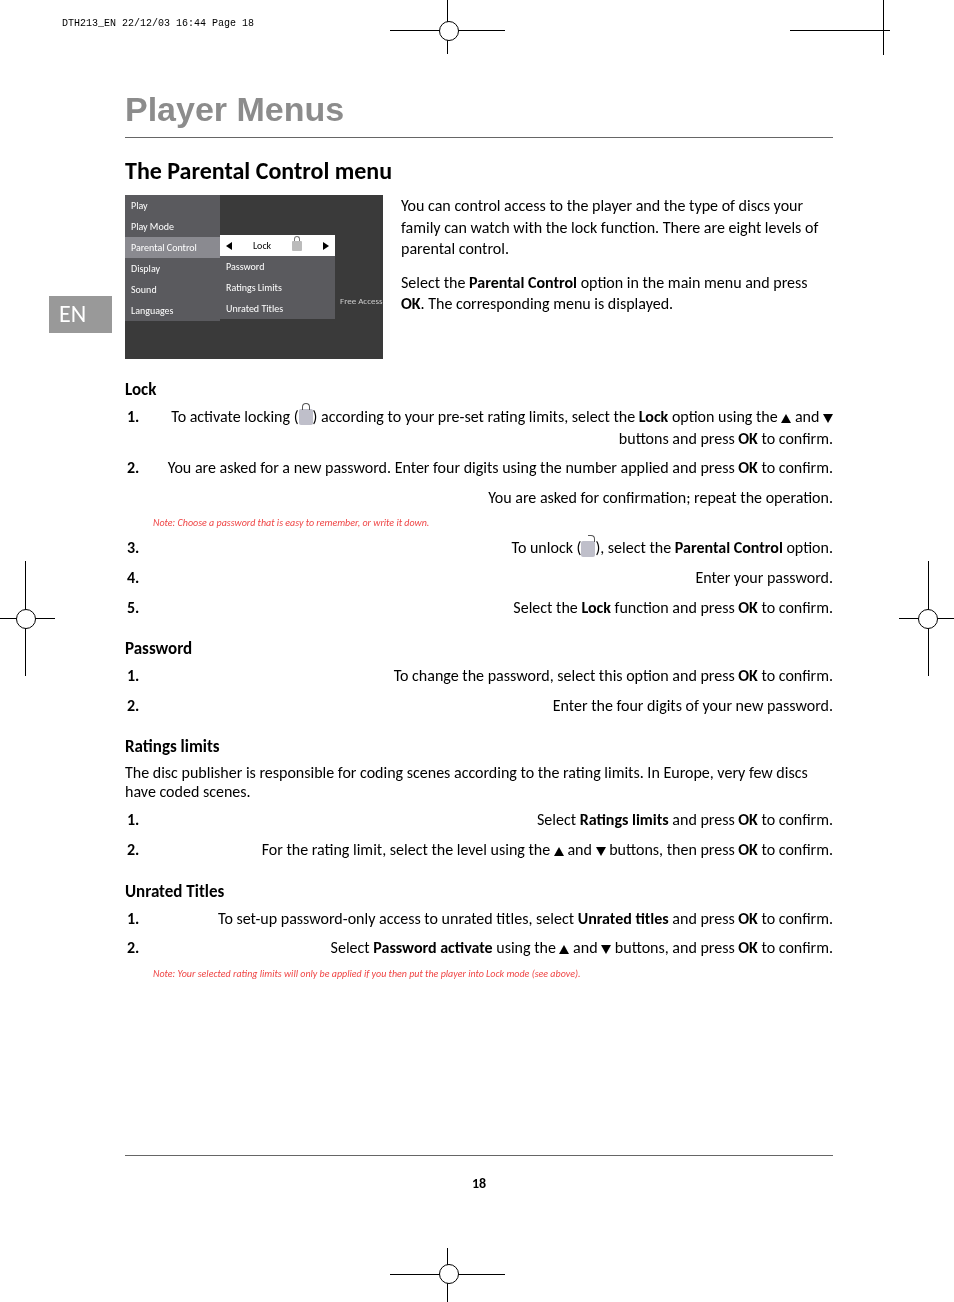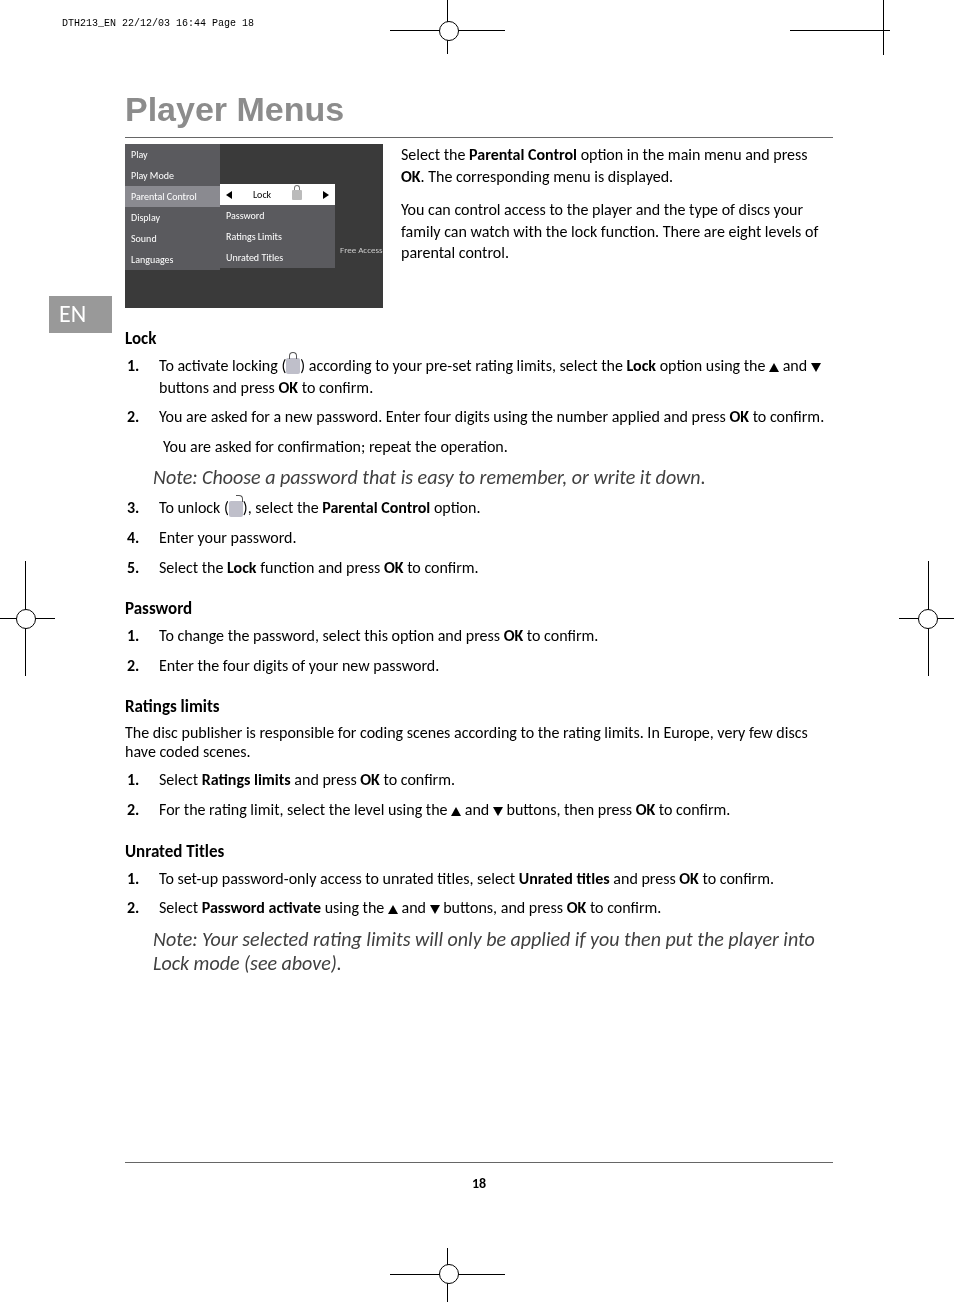--- a/index.html
+++ b/index.html
@@ -79,25 +79,25 @@
   .menu-left { width: 95px; }
   .menu-left div { padding: 4px 6px; background:#5a5a5e; border-bottom:0px solid #333;}
   .menu-left div.sel { background:#8a8a90; color:#fff;}
   .menu-right { position:absolute; top:40px; left:95px; width:115px;}
   .menu-right div { padding:4px 6px; background:#5a5a5e;}
   .menu-right div.sel { background:#fff; color:#000; display:flex; align-items:center; gap:4px; justify-content:space-between;}
   .menu-extra { position:absolute; top:100px; left:215px; font-size:9px; color:#ccc;}
   .intro-text { font-size:16px; line-height:1.35; }
   .intro-text p { margin: 0 0 12px 0;}
   .sec-h { font-weight:bold; font-size:17px; margin-top:20px; margin-bottom:6px;}
-  ol { margin:0 0 0 0; padding-left: 0; list-style:none; counter-reset:item;}
+  ol { margin:0 0 0 0; padding-left: 0; list-style:none; counter-reset:item;text-align:right;}
   ol > li { counter-increment:item; position:relative; padding-left:34px; margin-bottom:8px; font-size:16px; line-height:1.35;}
   ol > li::before { content: counter(item) "."; position:absolute; left:2px; font-weight:bold;}
   .sub { margin-left:34px; font-size:16px; margin-bottom:6px;}
-  .note { font-style:italic; font-size:20px; margin:4px 0 8px 28px; color:#404040;}
+  .note { font-style:italic; font-size:10px; margin:4px 0 8px 28px; color:#ef4444;}
   .b { font-weight:bold;}
   .tri-up, .tri-down { display:inline-block; width:0; height:0; vertical-align:middle;}
   .tri-up { border-left:5px solid transparent; border-right:5px solid transparent; border-bottom:9px solid #000;}
   .tri-down { border-left:5px solid transparent; border-right:5px solid transparent; border-top:9px solid #000;}
   .tri-left-s, .tri-right-s { display:inline-block; width:0; height:0;}
   .tri-left-s { border-top:4px solid transparent; border-bottom:4px solid transparent; border-right:6px solid #000;}
   .tri-right-s { border-top:4px solid transparent; border-bottom:4px solid transparent; border-left:6px solid #000;}
   .lock-icon {
     display:inline-block;
     vertical-align:middle;
@@ -119,21 +119,21 @@
   .lock-icon.open::before { left:7px; border-left:none; border-radius:0 4px 0 0;}
   .footer {
     position:absolute;
     bottom:110px;
     left:125px;
     width:708px;
     border-top:1px solid #666;
     text-align:center;
     font-weight:bold;
     font-size:14px;
-    padding-top:12px;
+    padding-top:19px;
   }
   .lock-icon-sm {
     display:inline-block; width:10px; height:10px; background:#bbb; position:relative; border-radius:1px;
   }
   .lock-icon-sm::before {
     content:""; position:absolute; top:-5px; left:2px; width:4px; height:4px; border:1px solid #777; border-bottom:none; border-radius:3px 3px 0 0;
   }
 </style>
 </head>
 <body>
@@ -151,20 +151,21 @@
 <div class="crop-mid-right-v"></div>
 <div class="crop-mid-right-c"></div>
 <div class="crop-bot-v"></div>
 <div class="crop-bot-h"></div>
 <div class="crop-bot-c"></div>
 
 <div class="lang-tab">EN</div>
 
 <div class="content">
   <h1>Player Menus</h1>
+  <h2>The Parental Control menu</h2>
 
   <div class="intro-row">
     <div class="menu-shot">
       <div class="menu-left">
         <div>Play</div>
         <div>Play Mode</div>
         <div class="sel">Parental Control</div>
         <div>Display</div>
         <div>Sound</div>
         <div>Languages</div>
@@ -176,24 +177,24 @@
           <span class="lock-icon-sm"></span>
           <span class="tri-right-s"></span>
         </div>
         <div>Password</div>
         <div>Ratings Limits</div>
         <div>Unrated Titles</div>
       </div>
       <div class="menu-extra">Free Access</div>
     </div>
     <div class="intro-text">
+      <p>You can control access to the player and the type of discs your family can watch with the lock function. There are eight levels of parental control.</p>
       <p>
         <span>Select the </span><span class="b">Parental Control</span><span> option in the main menu and press </span><span class="b">OK</span><span>. The corresponding menu is displayed.</span>
       </p>
-      <p>You can control access to the player and the type of discs your family can watch with the lock function. There are eight levels of parental control.</p>
     </div>
   </div>
 
   <div class="sec-h">Lock</div>
   <ol>
     <li>
       <span>To activate locking (</span><span class="lock-icon"></span><span>) according to your pre-set rating limits, select the </span><span class="b">Lock</span><span> option using the </span><span class="tri-up"></span><span> and </span><span class="tri-down"></span><span> buttons and press </span><span class="b">OK</span><span> to confirm.</span>
     </li>
     <li>
       <span>You are asked for a new password. Enter four digits using the number applied and press </span><span class="b">OK</span><span> to confirm.</span>

